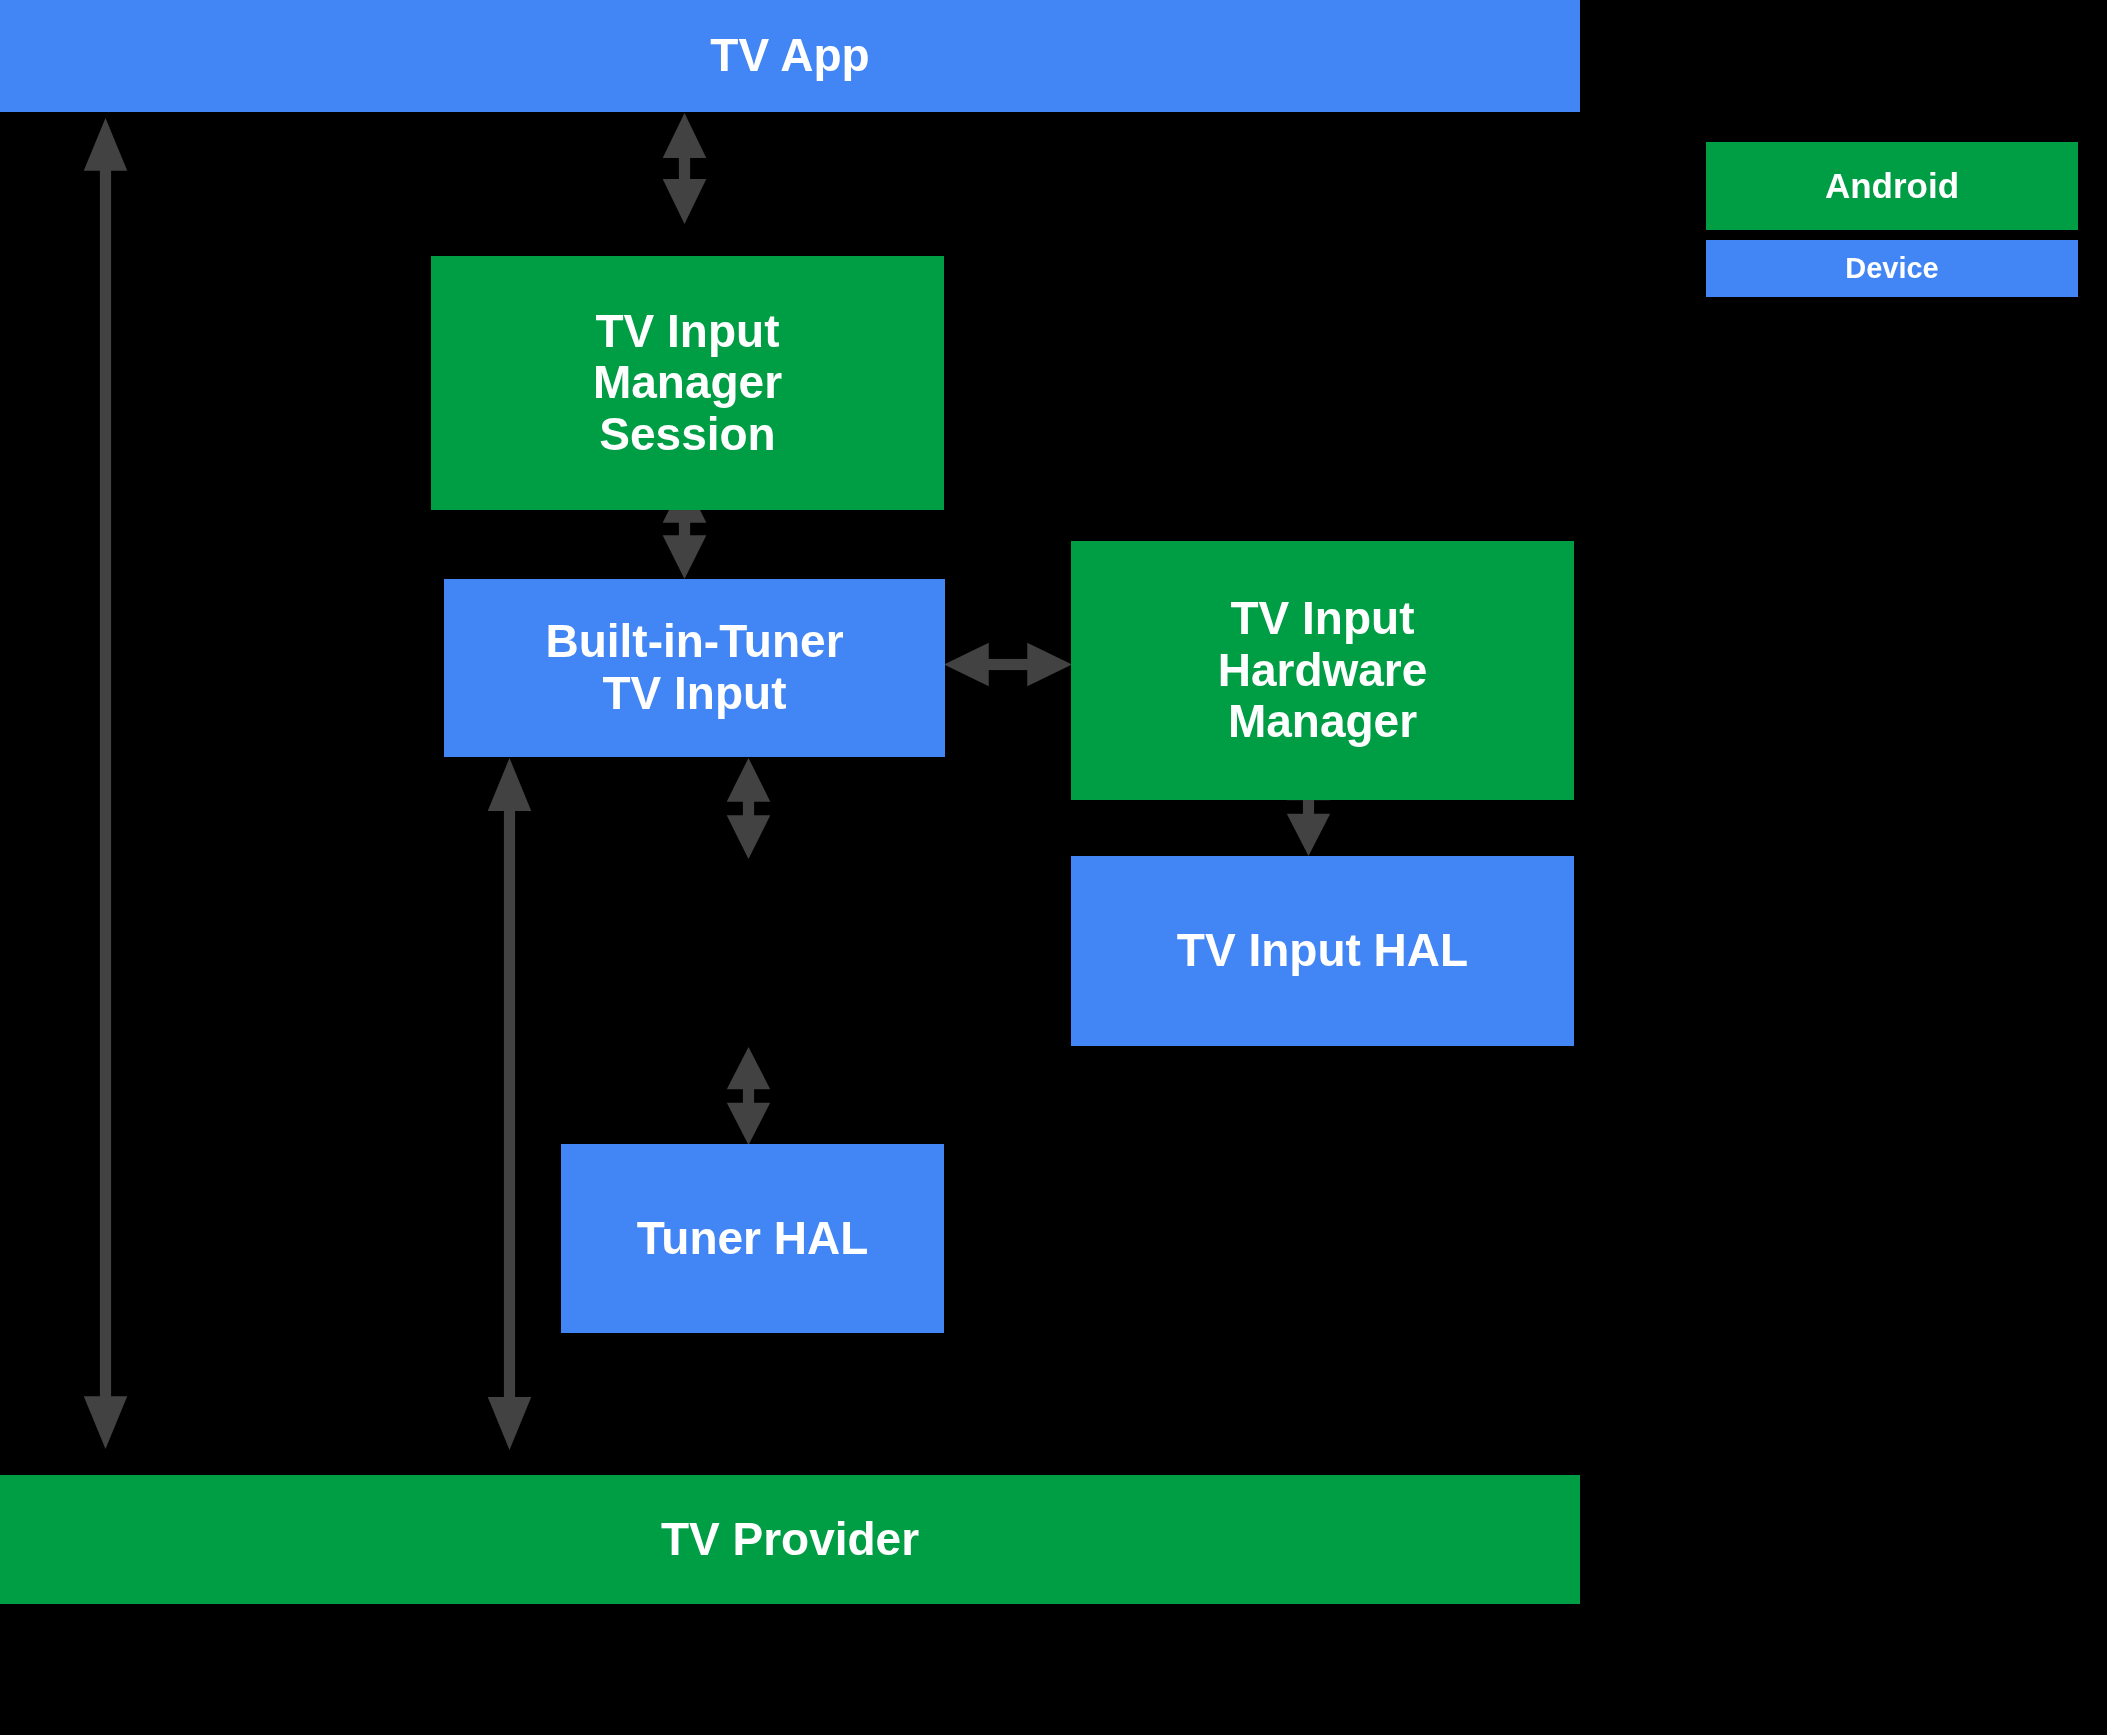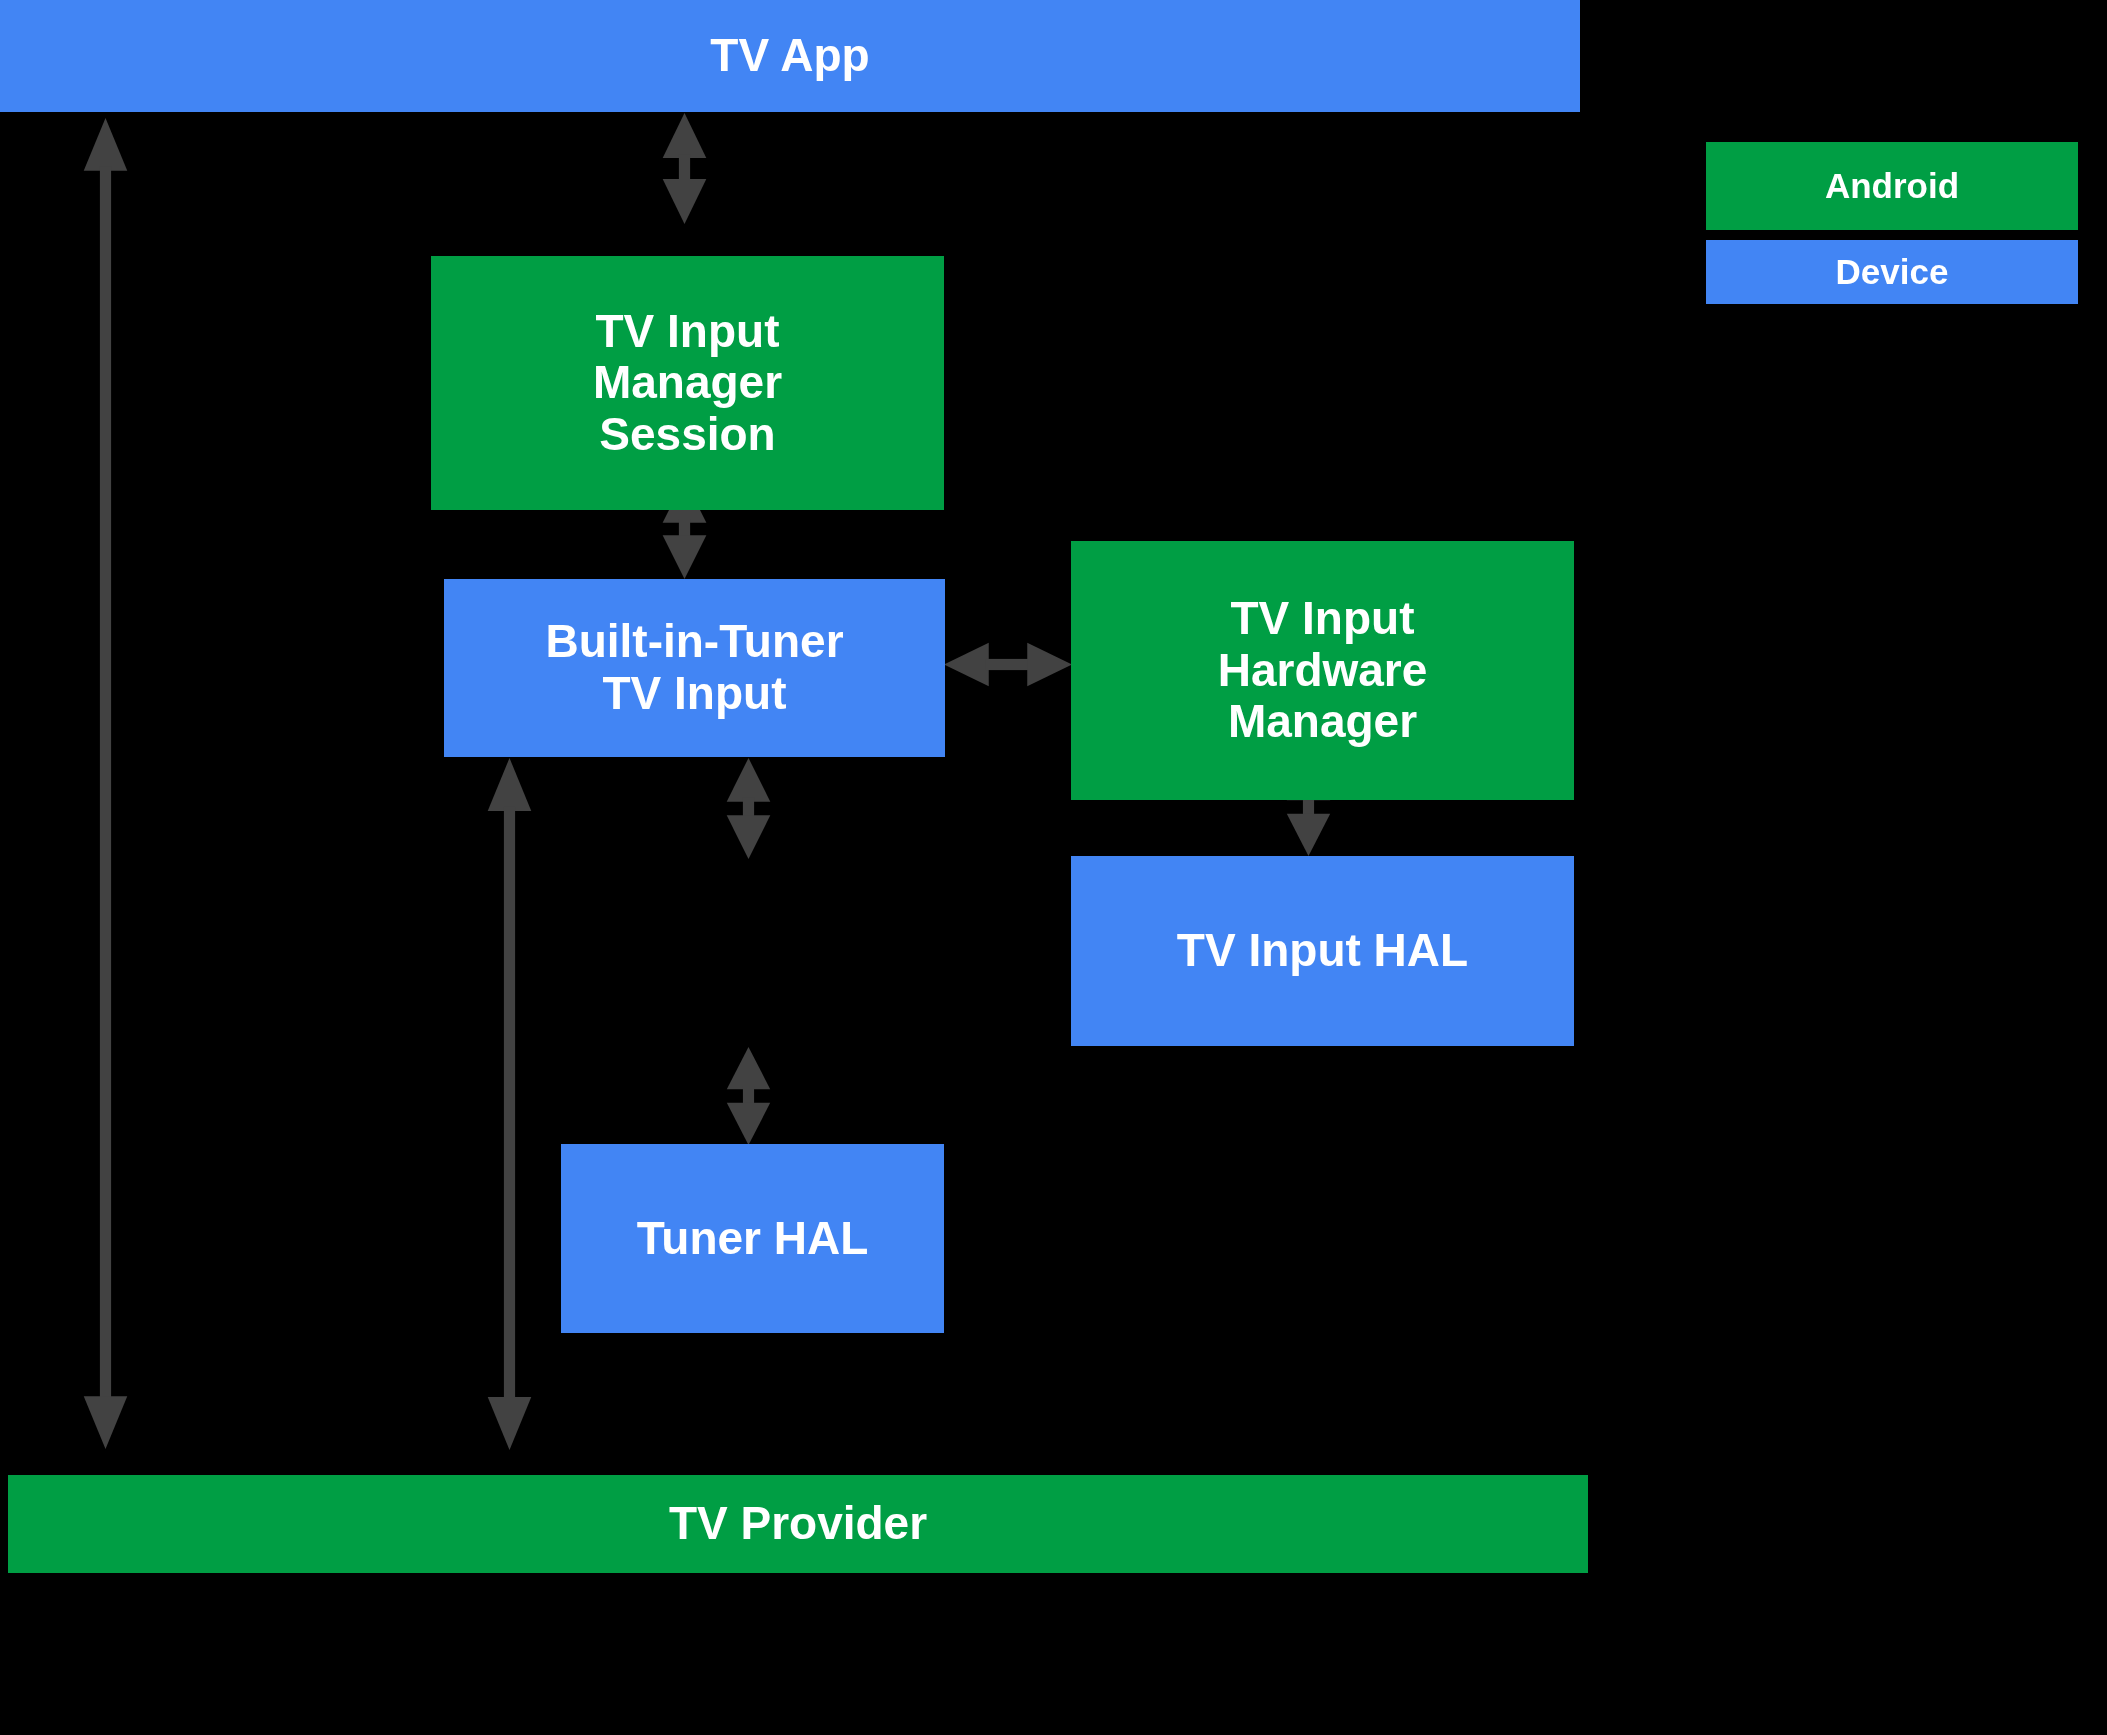--- a/index.html
+++ b/index.html
@@ -29,24 +29,24 @@
   .device{background:#4285F4;}
 
   
   #tv-app          {left:0px;    top:0px;     width:1580px; height:112px; font-size:46px;}
   #tvims           {left:431px;  top:224px;   width:513px;  height:254px; font-size:46px;}
   #bitti           {left:444px;  top:579px;   width:501px;  height:178px; font-size:46px;}
   #tvihm           {left:1071px; top:509px;   width:503px;  height:259px; font-size:46px;}
   #tvi-hal         {left:1071px; top:856px;  width:503px;  height:190px; font-size:46px;}
   #tuner-fw        {left:561px;  top:857px;  width:383px;  height:188px; font-size:46px;}
   #tuner-hal       {left:561px;  top:1144px;  width:383px;  height:189px; font-size:46px;}
-  #tv-provider     {left:8px;    top:1443px;  width:1580px; height:98px; font-size:46px;}
+  #tv-provider     {left:0px;    top:1443px;  width:1580px; height:129px; font-size:46px;}
 
   #legend-android  {left:1706px; top:110px;   width:372px;  height:88px; font-size:35px;}
-  #legend-device   {left:1706px; top:240px;   width:372px;  height:64px; font-size:35px;}
+  #legend-device   {left:1706px; top:240px;   width:372px;  height:57px; font-size:29px;}
 
   
   .arrow{position:absolute;}
   .arrow svg{display:block;overflow:visible;}
 </style>
 </head>
 <body>
 
 <div id="canvas">
 

